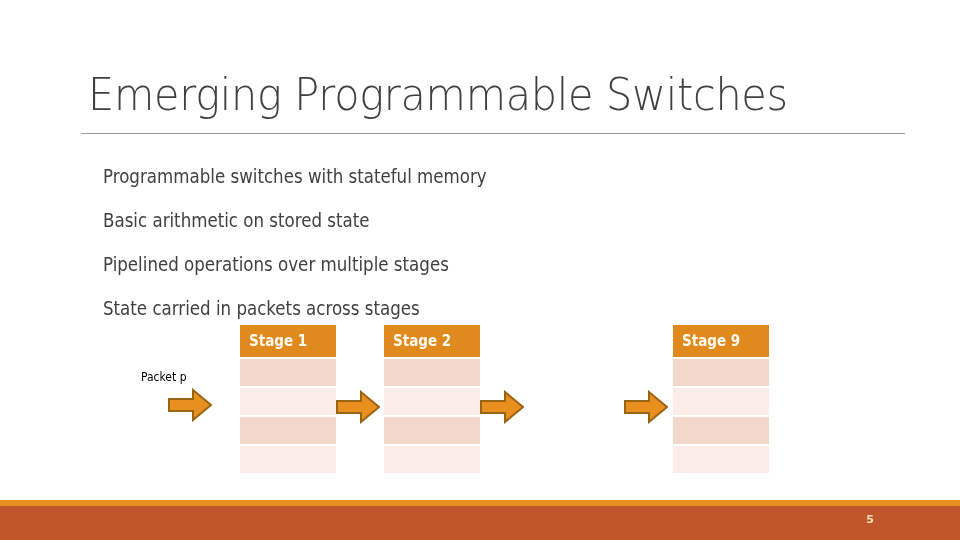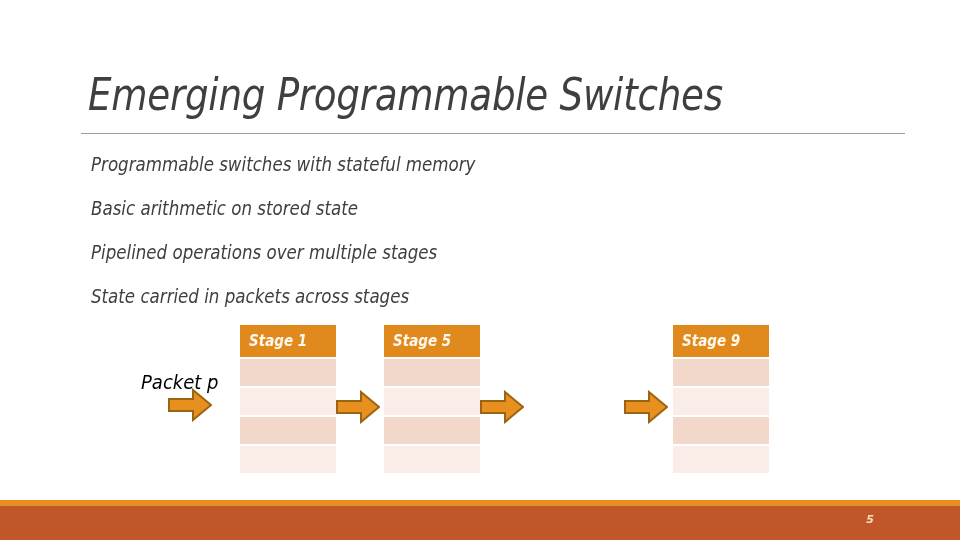--- a/index.html
+++ b/index.html
@@ -12,21 +12,20 @@
     background: #ffffff;
     font-family: "Liberation Sans", sans-serif;
     overflow: hidden;
     position: relative;
   }
 
   .slide {
     position: absolute;
     inset: 0;
     background: #ffffff;
-    font-style: italic;
   }
 
   
   .slide-title {
     position: absolute;
     left: 88px;
     top: 70px;
     width: 820px;
     font-family: "DejaVu Sans", sans-serif;
     font-size: 45px;
@@ -49,21 +48,21 @@
     background: #9b9b9b;
   }
 
   
   .body-list {
     position: absolute;
     left: 91px;
     top: 150px;
     width: 700px;
     list-style: none;
-    margin: 0;
+    margin: 12px;
     padding: 0;
   }
   .body-list li {
     font-family: "DejaVu Sans", sans-serif;
     font-size: 19.5px;
     font-weight: 400;
     font-stretch: condensed;
     color: #3f3f3f;
     height: 44px;
     line-height: 30px;
@@ -81,21 +80,21 @@
     height: 540px;
     pointer-events: none;
   }
   .pipeline > * { pointer-events: auto; }
 
   .packet-label {
     position: absolute;
     left: 141px;
     top: 370px;
     font-family: "DejaVu Sans", sans-serif;
-    font-size: 20px;
+    font-size: 12px;
     font-stretch: condensed;
     color: #000000;
     white-space: nowrap;
   }
 
   .stage {
     position: absolute;
     top: 325px;
     width: 96px;
   }
@@ -202,21 +201,21 @@
       </div>
     </div>
 
     <div class="arrow arrow-1">
       <svg viewBox="0 0 44 34" preserveAspectRatio="none">
         <polygon points="1,11 25,11 25,2 43,17 25,32 25,23 1,23" fill="#E8901F" stroke="#9A6512" stroke-width="2" stroke-linejoin="miter"></polygon>
       </svg>
     </div>
 
     <div class="stage stage-2">
-      <div class="stage-header">Stage 5</div>
+      <div class="stage-header">Stage 2</div>
       <div class="stage-rows">
         <div class="stage-row dark"></div>
         <div class="stage-row light"></div>
         <div class="stage-row dark"></div>
         <div class="stage-row light"></div>
       </div>
     </div>
 
     <div class="arrow arrow-2">
       <svg viewBox="0 0 44 34" preserveAspectRatio="none">

